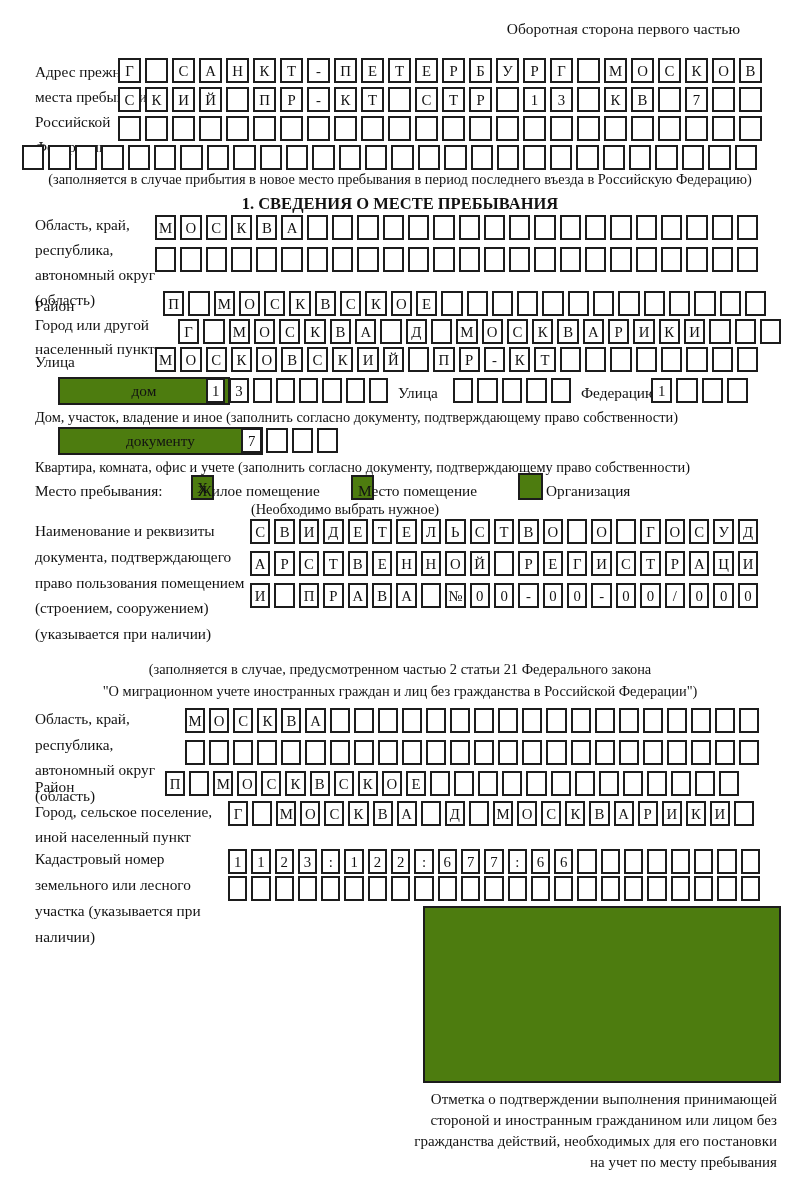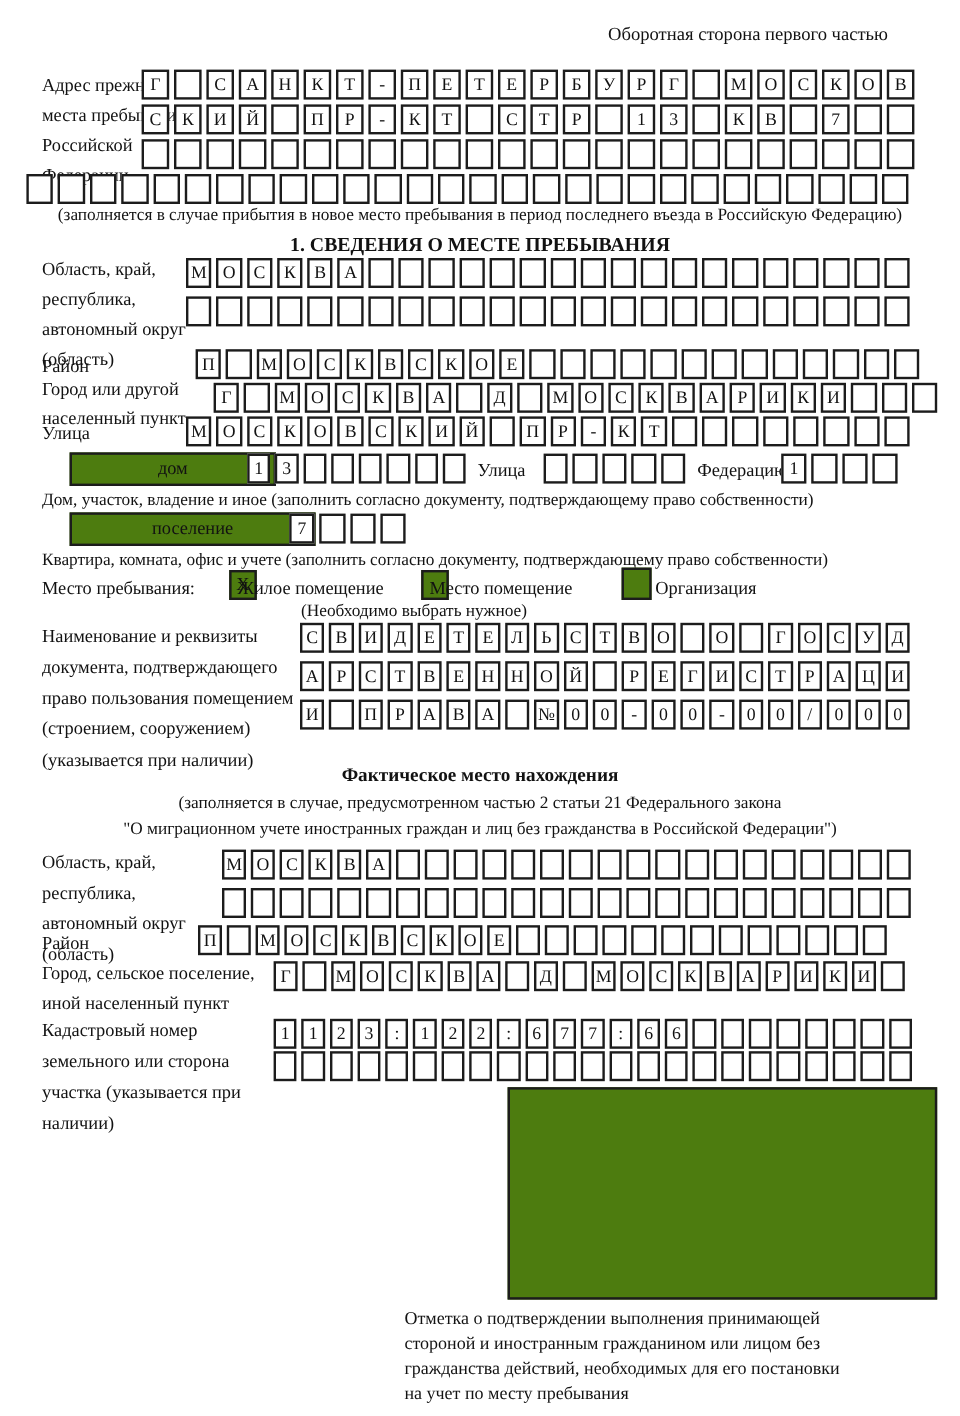--- a/index.html
+++ b/index.html
@@ -300,21 +300,21 @@
     </div>
   <div class="lbl" style="left:581px;top:380px">Федерацию</div>
   <div class="cells" style="left:651px;top:378px">
       <span class="cell">1</span>
       <span class="cell">&nbsp;</span>
       <span class="cell">&nbsp;</span>
       <span class="cell">&nbsp;</span>
     </div>
   <div class="note" style="left:35px;top:409px">Дом, участок, владение и иное (заполнить согласно документу, подтверждающему право собственности)</div>
 
-  <div class="box" style="left:30px;top:427px;width:205px;height:28px">поселение</div>
+  <div class="box" style="left:30px;top:427px;width:205px;height:28px">документу</div>
   <div class="cells" style="left:241px;top:428px">
       <span class="cell">7</span>
       <span class="cell">&nbsp;</span>
       <span class="cell">&nbsp;</span>
       <span class="cell">&nbsp;</span>
     </div>
   <div class="note" style="left:35px;top:459px">Квартира, комната, офис и учете (заполнить согласно документу, подтверждающему право собственности)</div>
 
   <div class="lbl" style="left:35px;top:478px">Место пребывания:</div>
   <div class="box" style="left:163px;top:475px;width:23px;height:25px">X</div>
@@ -389,21 +389,20 @@
       <span class="cell">0</span>
       <span class="cell">-</span>
       <span class="cell">0</span>
       <span class="cell">0</span>
       <span class="cell">/</span>
       <span class="cell">0</span>
       <span class="cell">0</span>
       <span class="cell">0</span>
     </div>
 
-  <div class="lbl bold center" style="position:absolute;top:634px;font-size:16px">Фактическое место нахождения</div>
   <div class="note center" style="top:661px">(заполняется в случае, предусмотренном частью 2 статьи 21 Федерального закона</div>
   <div class="note center" style="top:683px">"О миграционном учете иностранных граждан и лиц без гражданства в Российской Федерации")</div>
 
   <div class="lbl" style="left:35px;top:706px;width:160px;line-height:25.5px">Область, край, республика, автономный округ (область)</div>
   <div class="cells p241" style="left:185px;top:708px">
       <span class="cell">М</span>
       <span class="cell">О</span>
       <span class="cell">С</span>
       <span class="cell">К</span>
       <span class="cell">В</span>
@@ -501,21 +500,21 @@
       <span class="cell">К</span>
       <span class="cell">В</span>
       <span class="cell">А</span>
       <span class="cell">Р</span>
       <span class="cell">И</span>
       <span class="cell">К</span>
       <span class="cell">И</span>
       <span class="cell">&nbsp;</span>
     </div>
 
-  <div class="lbl" style="left:35px;top:846px;width:190px;line-height:26px">Кадастровый номер земельного или сторона участка (указывается при наличии)</div>
+  <div class="lbl" style="left:35px;top:846px;width:190px;line-height:26px">Кадастровый номер земельного или лесного участка (указывается при наличии)</div>
   <div class="cells p233" style="left:228px;top:849px">
       <span class="cell">1</span>
       <span class="cell">1</span>
       <span class="cell">2</span>
       <span class="cell">3</span>
       <span class="cell">:</span>
       <span class="cell">1</span>
       <span class="cell">2</span>
       <span class="cell">2</span>
       <span class="cell">:</span>
@@ -554,21 +553,21 @@
       <span class="cell">&nbsp;</span>
       <span class="cell">&nbsp;</span>
       <span class="cell">&nbsp;</span>
       <span class="cell">&nbsp;</span>
       <span class="cell">&nbsp;</span>
       <span class="cell">&nbsp;</span>
       <span class="cell">&nbsp;</span>
     </div>
 
   <div class="box" style="left:395px;top:906px;width:358px;height:177px"></div>
-  <div style="position:absolute;left:337px;top:1089px;width:440px;text-align:left;
+  <div style="position:absolute;left:337px;top:1089px;width:440px;text-align:right;
               font-size:15px;line-height:21px">
     <div>Отметка о подтверждении выполнения принимающей</div>
     <div>стороной и иностранным гражданином или лицом без</div>
     <div>гражданства действий, необходимых для его постановки</div>
     <div>на учет по месту пребывания</div>
   </div>
 
 </div>
 
 </body></html>

